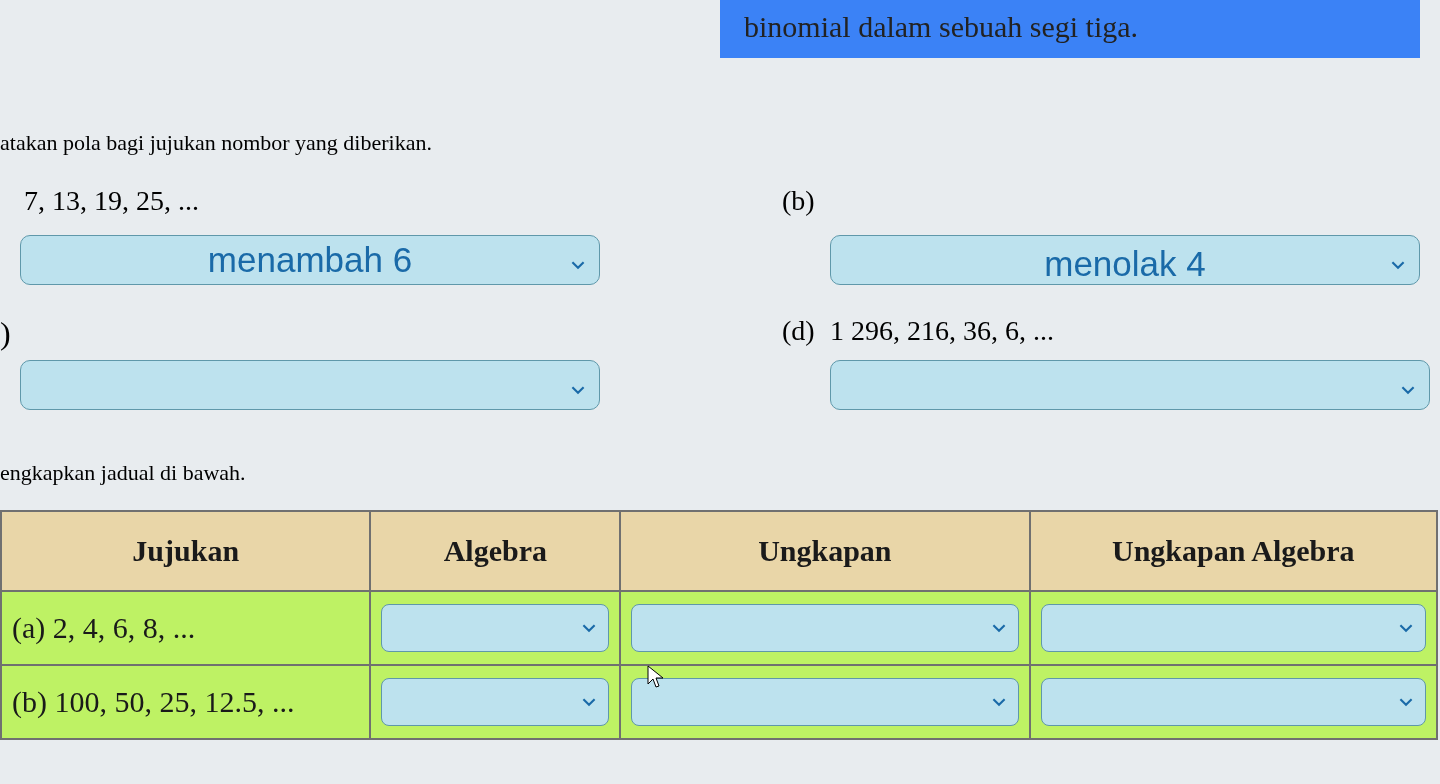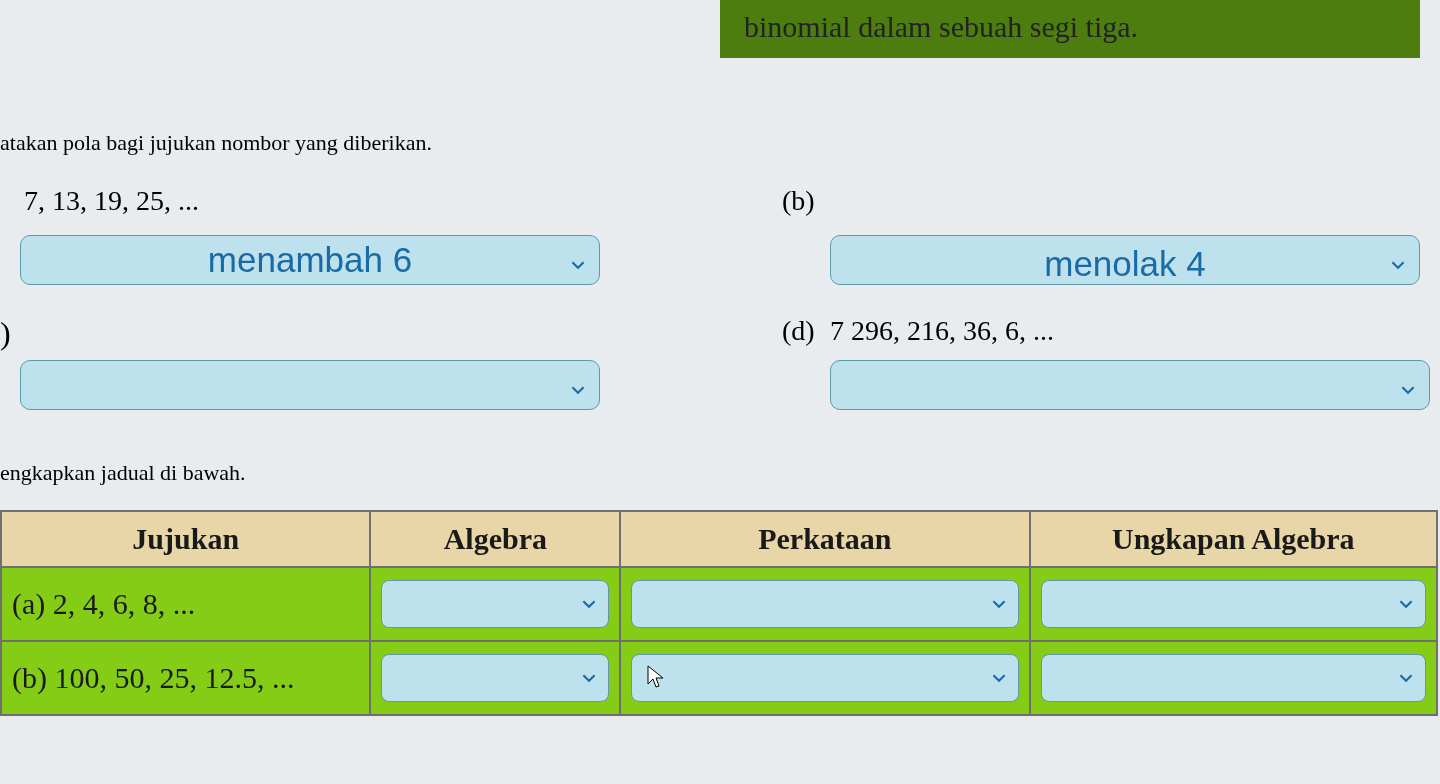--- a/index.html
+++ b/index.html
@@ -18,21 +18,21 @@
     position: relative;
     width: 100%;
     height: 100%;
   }
   .note-box {
     position: absolute;
     top: 0;
     left: 720px;
     width: 700px;
     height: 58px;
-    background: #4d7c0f;
+    background: #3b82f6;
     font-size: 30px;
     padding: 10px 24px;
     color: #222;
   }
   .section-text {
     position: absolute;
     font-size: 22px;
     color: #000;
   }
   .q1-title { top: 130px; left: 0; }
@@ -81,27 +81,27 @@
     position: absolute;
     top: 510px;
     left: 0;
     width: 1438px;
     border-collapse: collapse;
     font-size: 30px;
   }
   table.worksheet th {
     background: #e9d6a8;
     border: 2px solid #707070;
-    padding: 10px 8px;
+    padding: 22px 8px;
     font-weight: bold;
     text-align: center;
     font-family: "Times New Roman", Times, serif;
   }
   table.worksheet td {
-    background: #84cc16;
+    background: #bef264;
     border: 2px solid #707070;
     padding: 12px 10px;
     vertical-align: middle;
     font-family: "Times New Roman", Times, serif;
     margin-top: 13px;
   }
   .col-juj { width: 370px; text-align:left; padding-left:6px;}
   .col-nom { width: 250px; }
   .col-perk { width: 410px; }
   .col-alg { width: 408px; }
@@ -171,38 +171,38 @@
   <div class="dropdown dd-c">
     <span></span>
     <span class="chev">
       <svg class="chev-svg" viewBox="0 0 10 10">
           <path d="M1 3 L5 7 L9 3" fill="none" stroke="#1a6aa8" stroke-width="1.5"></path>
         </svg>
     </span>
   </div>
 
   <div class="seq-label seq-d-label">(d)</div>
-  <div class="seq-label seq-d">7 296, 216, 36, 6, ...</div>
+  <div class="seq-label seq-d">1 296, 216, 36, 6, ...</div>
   <div class="dropdown dd-d">
     <span></span>
     <span class="chev">
       <svg class="chev-svg" viewBox="0 0 10 10">
           <path d="M1 3 L5 7 L9 3" fill="none" stroke="#1a6aa8" stroke-width="1.5"></path>
         </svg>
     </span>
   </div>
 
   <div class="section-text q2-title">engkapkan jadual di bawah.</div>
 
   <table class="worksheet">
     <thead>
       <tr>
         <th class="col-juj">Jujukan</th>
         <th class="col-nom">Algebra</th>
-        <th class="col-perk">Perkataan</th>
+        <th class="col-perk">Ungkapan</th>
         <th class="col-alg">Ungkapan Algebra</th>
       </tr>
     </thead>
     <tbody>
       <tr>
         <td>(a)  2, 4, 6, 8, ...</td>
         <td>
           <div class="cell-dd">
             <span></span>
             <span class="chev">

